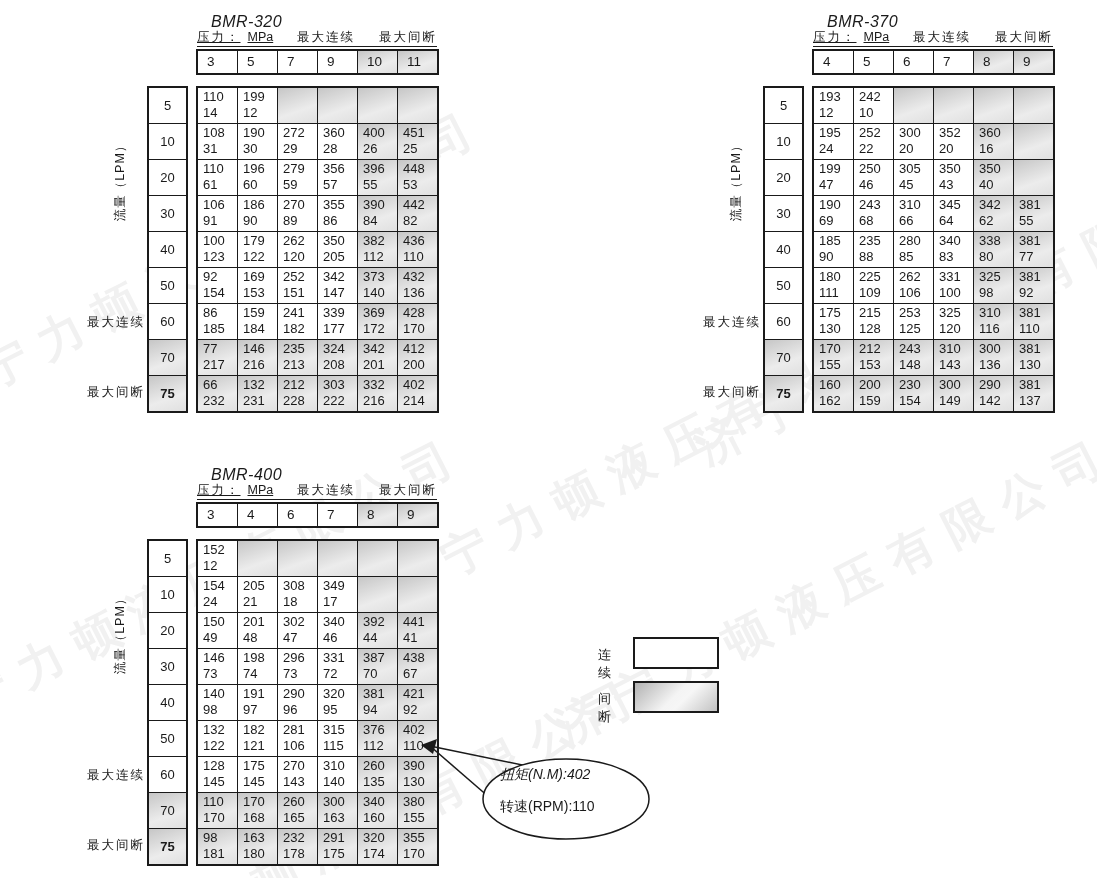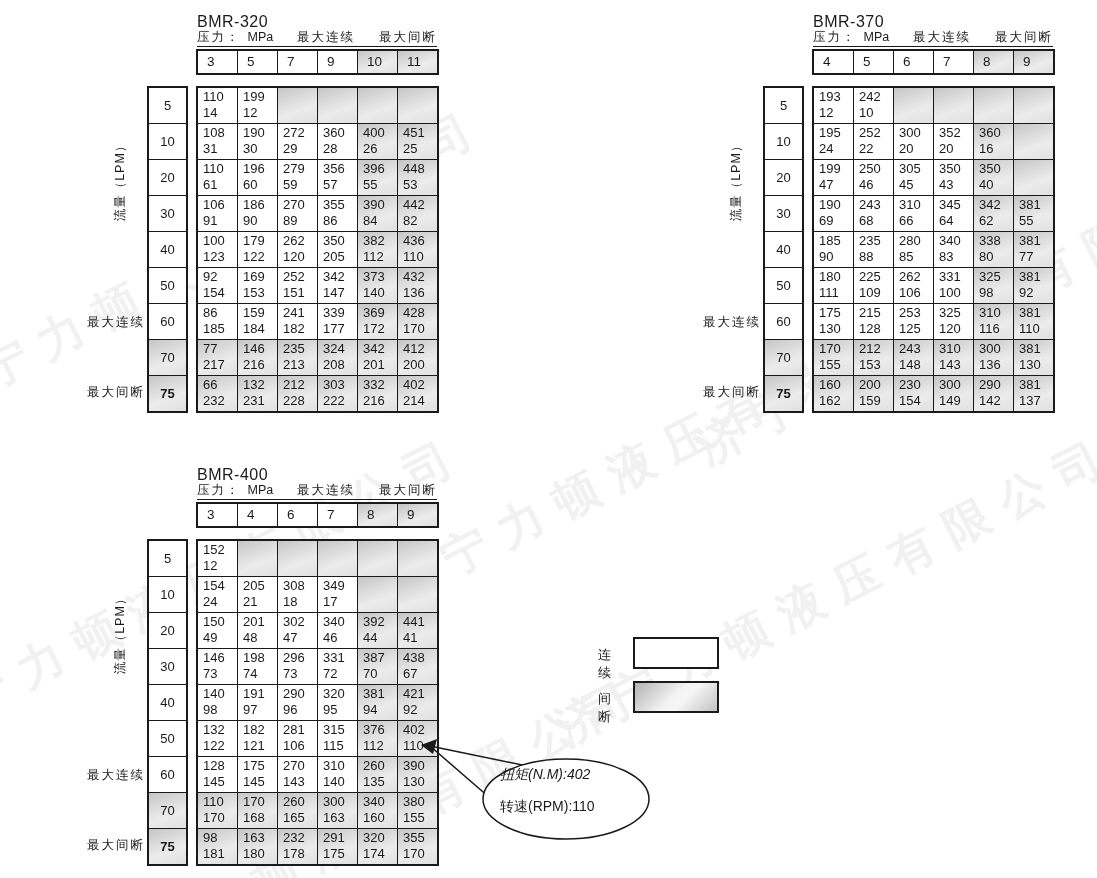--- a/index.html
+++ b/index.html
@@ -19,28 +19,28 @@
   .wm2{left:700px;top:420px;}
   .wm3{left:390px;top:560px;}
   .wm4{left:560px;top:700px;}
   .wm5{left:-90px;top:700px;}
   .wm6{left:90px;top:940px;}
   
   .table-block{position:absolute;width:292px;z-index:2;}
   .tpos-0{left:147px;top:14px;}
   .tpos-1{left:763px;top:14px;}
   .tpos-2{left:147px;top:467px;}
-  .tb-title{position:absolute;left:50px;top:0;font-size:16px;line-height:16px;letter-spacing:.5px;}
+  .tb-title{position:absolute;left:64px;top:0;font-size:16px;line-height:16px;letter-spacing:.5px;font-style:italic;}
   .tb-subtitle{
     position:absolute;left:50px;top:17px;width:240px;height:15px;
     border-bottom:1px solid #1a1a1a;display:flex;justify-content:space-between;
     font-size:12.5px;line-height:13px;
   }
   .tb-subtitle .cjk{letter-spacing:2px;}
-  .tb-subtitle .grp{display:flex;gap:7px;}
+  .tb-subtitle .grp{display:flex;gap:7px;text-decoration:underline;}
   .tb-header{position:absolute;left:49px;top:35px;display:flex;border:2px solid #1a1a1a;background:#fff;}
   .hcell{width:40px;height:22px;border-right:1px solid #1a1a1a;box-sizing:border-box;
          font-size:13.5px;padding:3px 0 0 9px;background:#fff;}
   .hcell:last-child{width:39px;border-right:none;}
   .tb-flowcol{position:absolute;left:0;top:72px;border:2px solid #1a1a1a;width:37px;background:#fff;}
   .fcell{width:37px;height:36px;border-bottom:1px solid #1a1a1a;box-sizing:border-box;
          font-size:13px;display:flex;align-items:center;justify-content:center;background:#fff;}
   .fcell:last-child{height:35px;border-bottom:none;font-weight:bold;}
   .tb-grid{position:absolute;left:49px;top:72px;border:2px solid #1a1a1a;background:#f9a8d4;}
   .grow{display:flex;}

